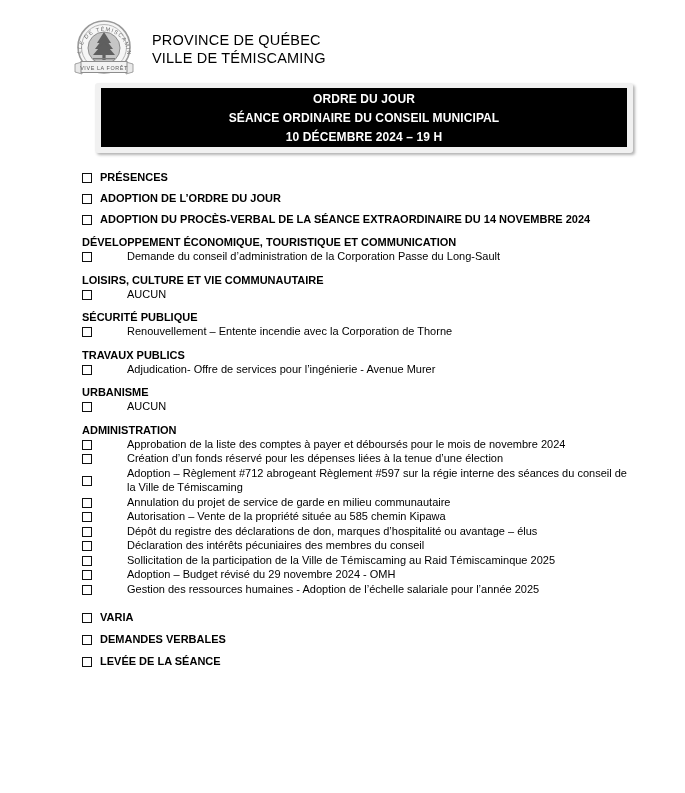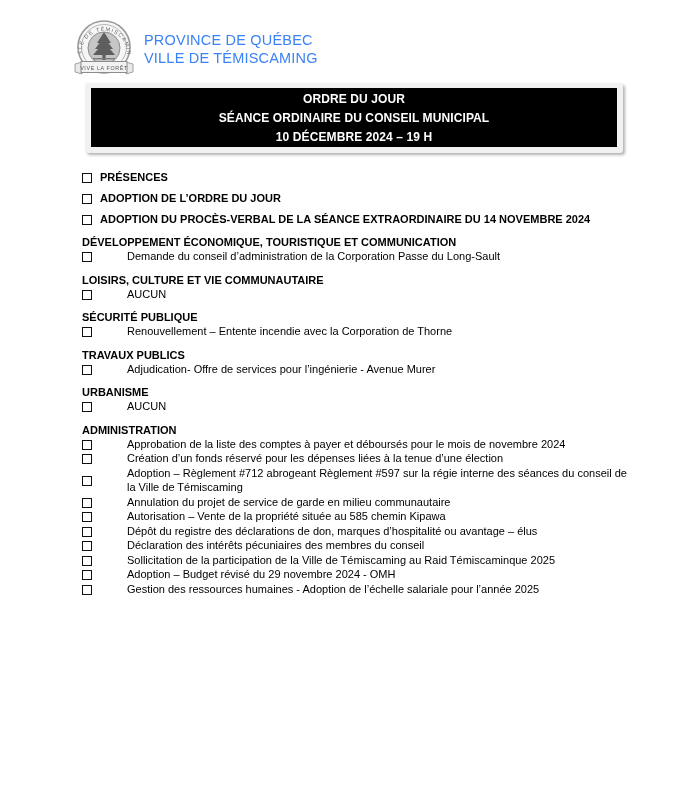--- a/index.html
+++ b/index.html
@@ -3,24 +3,24 @@
 <meta charset="utf-8">
 <style>
   html,body{margin:0;padding:0;background:#ffffff;}
   .page{
     position:relative;width:685px;height:793px;background:#ffffff;overflow:hidden;
     font-family:"Liberation Sans","DejaVu Sans",sans-serif;color:#000;
   }
   
   .letterhead{position:absolute;left:72px;top:18px;display:flex;align-items:center;}
   .seal{width:64px;height:62px;}
-  .letterhead-text{margin-left:8px;color:#3b82f6;font-size:14.5px;line-height:18px;letter-spacing:0.2px;}
+  .letterhead-text{margin-left:16px;color:#000000;font-size:14.5px;line-height:18px;letter-spacing:0.2px;}
   
   .banner-frame{
-    position:absolute;left:85px;top:83px;width:538px;height:70px;
+    position:absolute;left:95px;top:83px;width:538px;height:70px;
     background:#f1f1f1;border-radius:3px;box-shadow:2px 2px 3px rgba(0,0,0,0.30);
   }
   .banner-box{
     position:absolute;left:6px;top:5px;right:6px;bottom:6px;background:#000;
     color:#fff;text-align:center;font-weight:bold;font-size:12px;line-height:19px;
     padding-top:2px;letter-spacing:0.1px;
   }
   
   .agenda{position:absolute;left:82px;top:170px;width:545px;font-size:11px;}
   .row{display:flex;align-items:center;}
@@ -158,15 +158,29 @@
     </div>
     <div class="row sub-item">
       <span class="cb"></span>
       <span class="txt">Adoption – Budget révisé du 29 novembre 2024 - OMH</span>
     </div>
     <div class="row sub-item">
       <span class="cb"></span>
       <span class="txt">Gestion des ressources humaines - Adoption de l’échelle salariale pour l’année 2025</span>
     </div>
 
+    <div class="closing">
+      <div class="row top-item">
+        <span class="cb"></span>
+        <span class="txt">VARIA</span>
+      </div>
+      <div class="row top-item">
+        <span class="cb"></span>
+        <span class="txt">DEMANDES VERBALES</span>
+      </div>
+      <div class="row top-item">
+        <span class="cb"></span>
+        <span class="txt">LEVÉE DE LA SÉANCE</span>
+      </div>
+    </div>
 
   </div>
 </div>
 
 </body></html>

